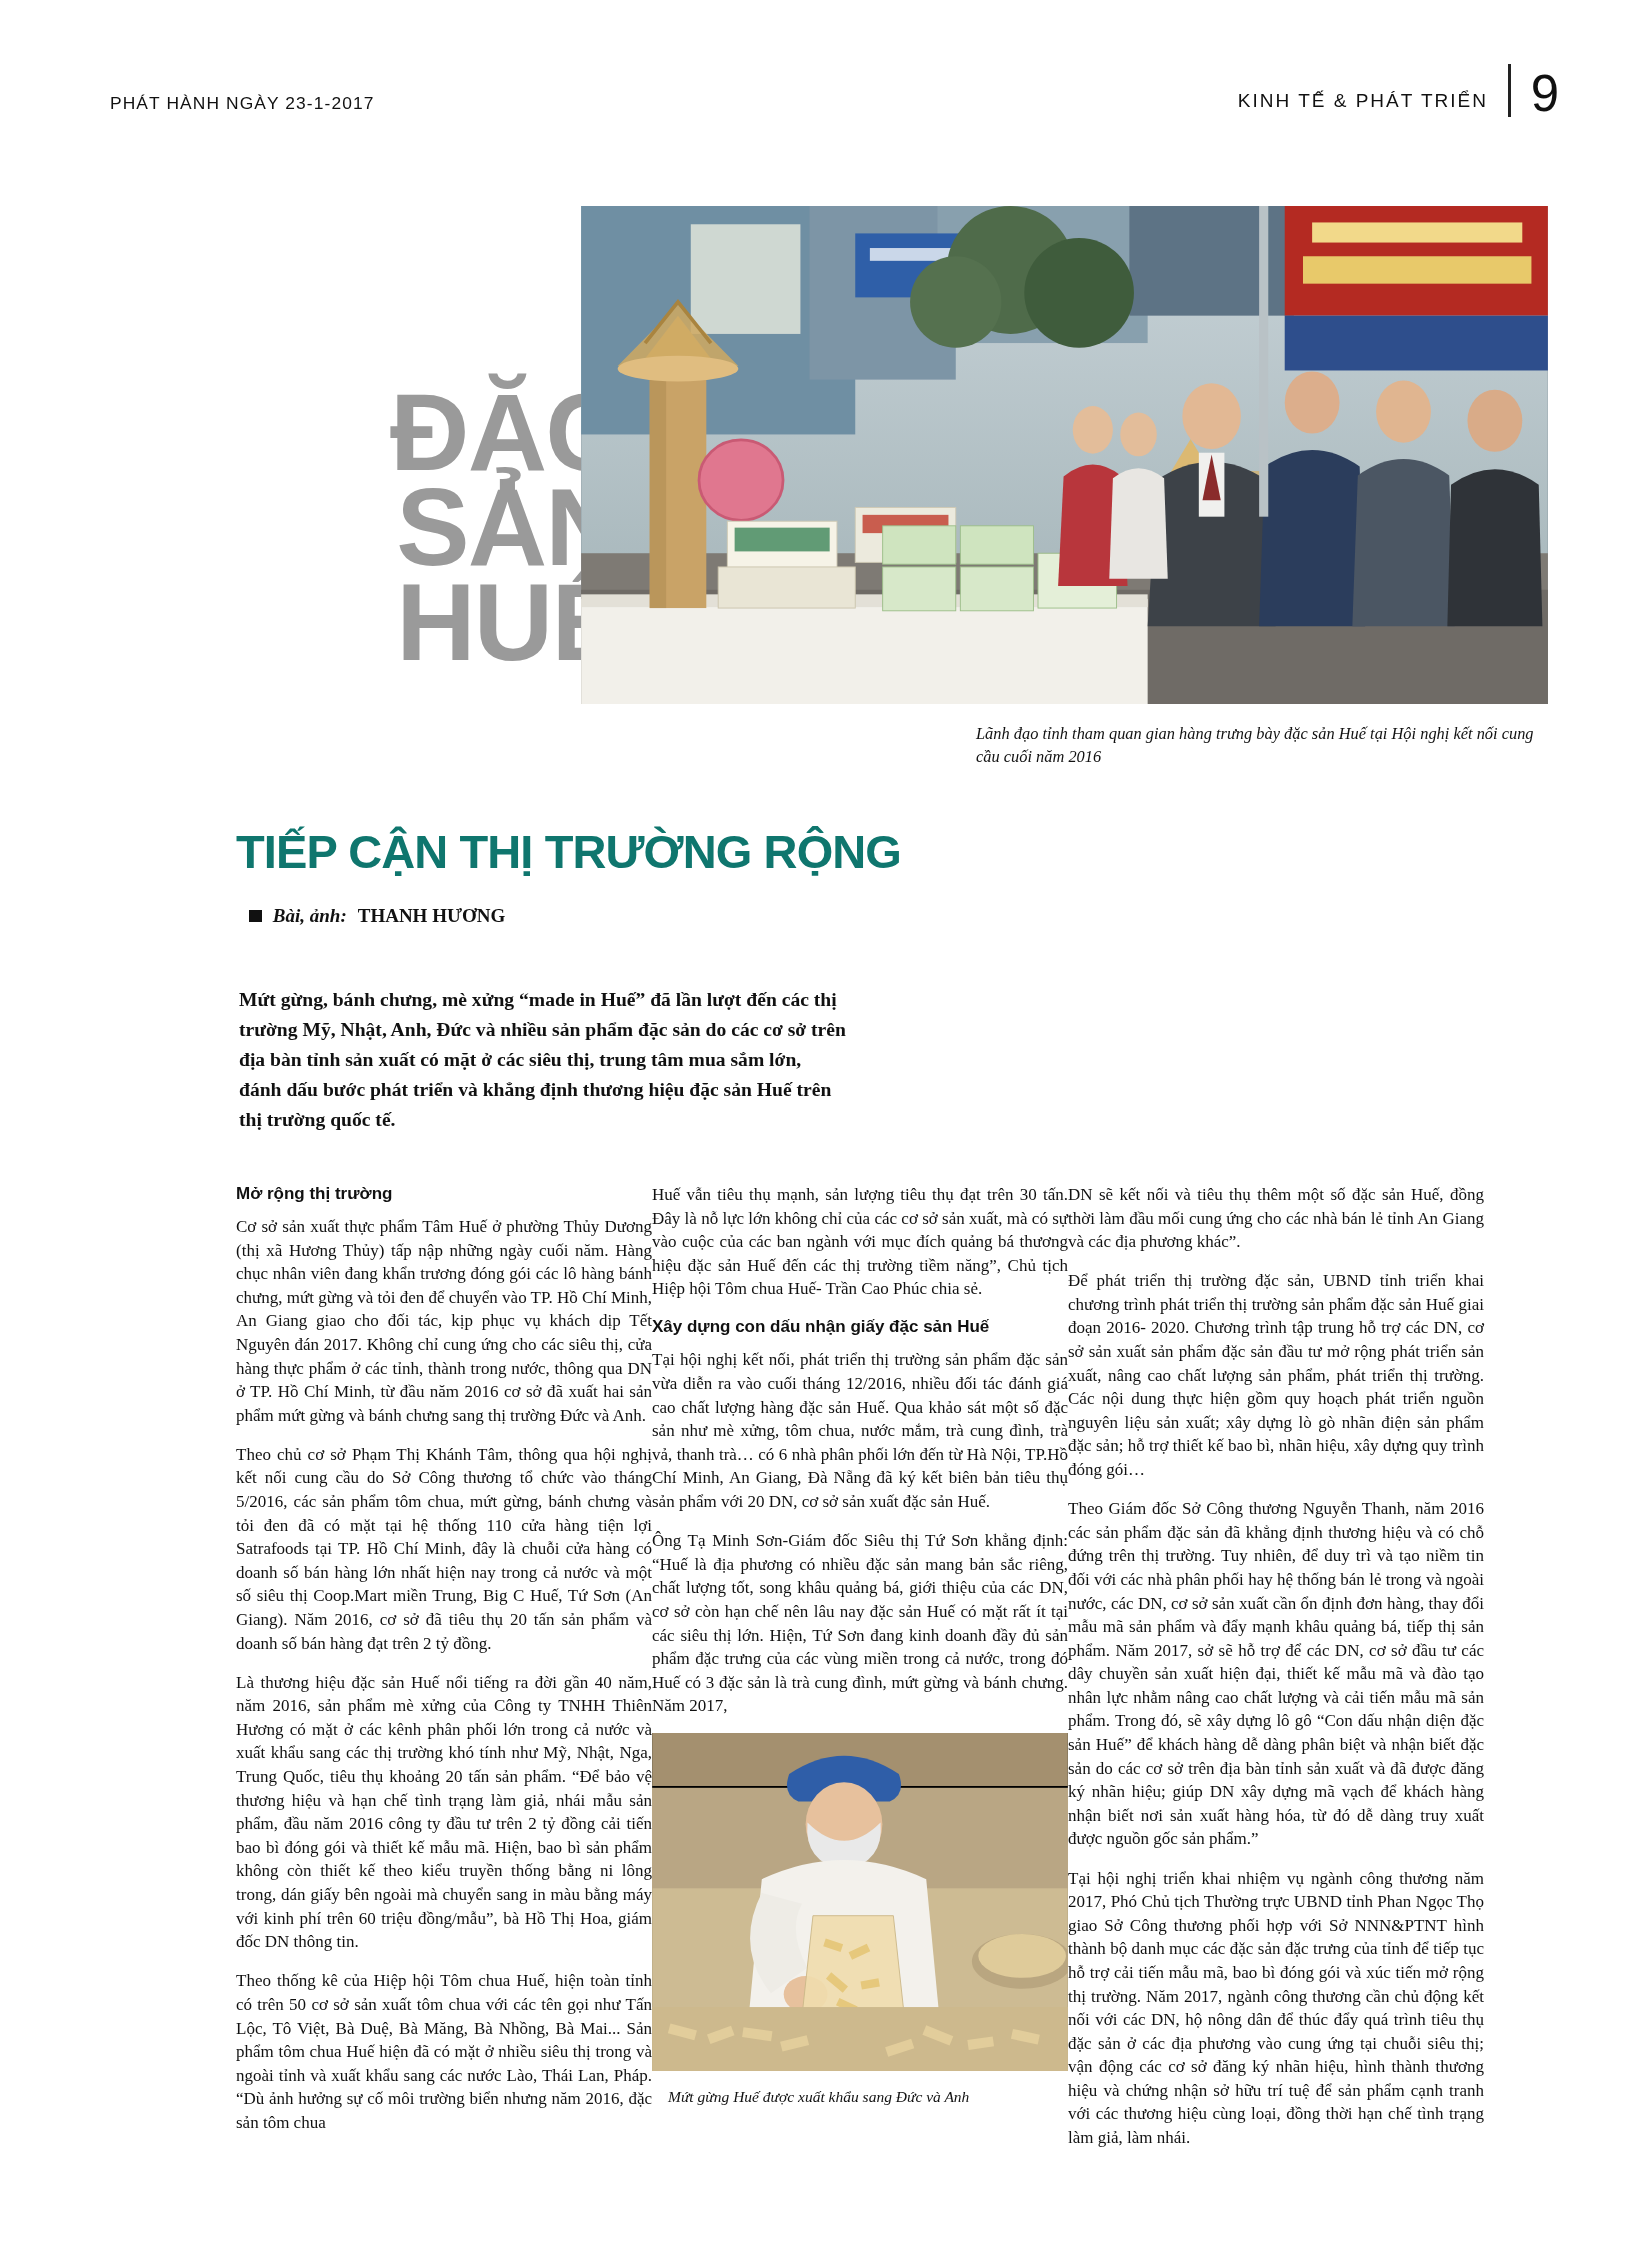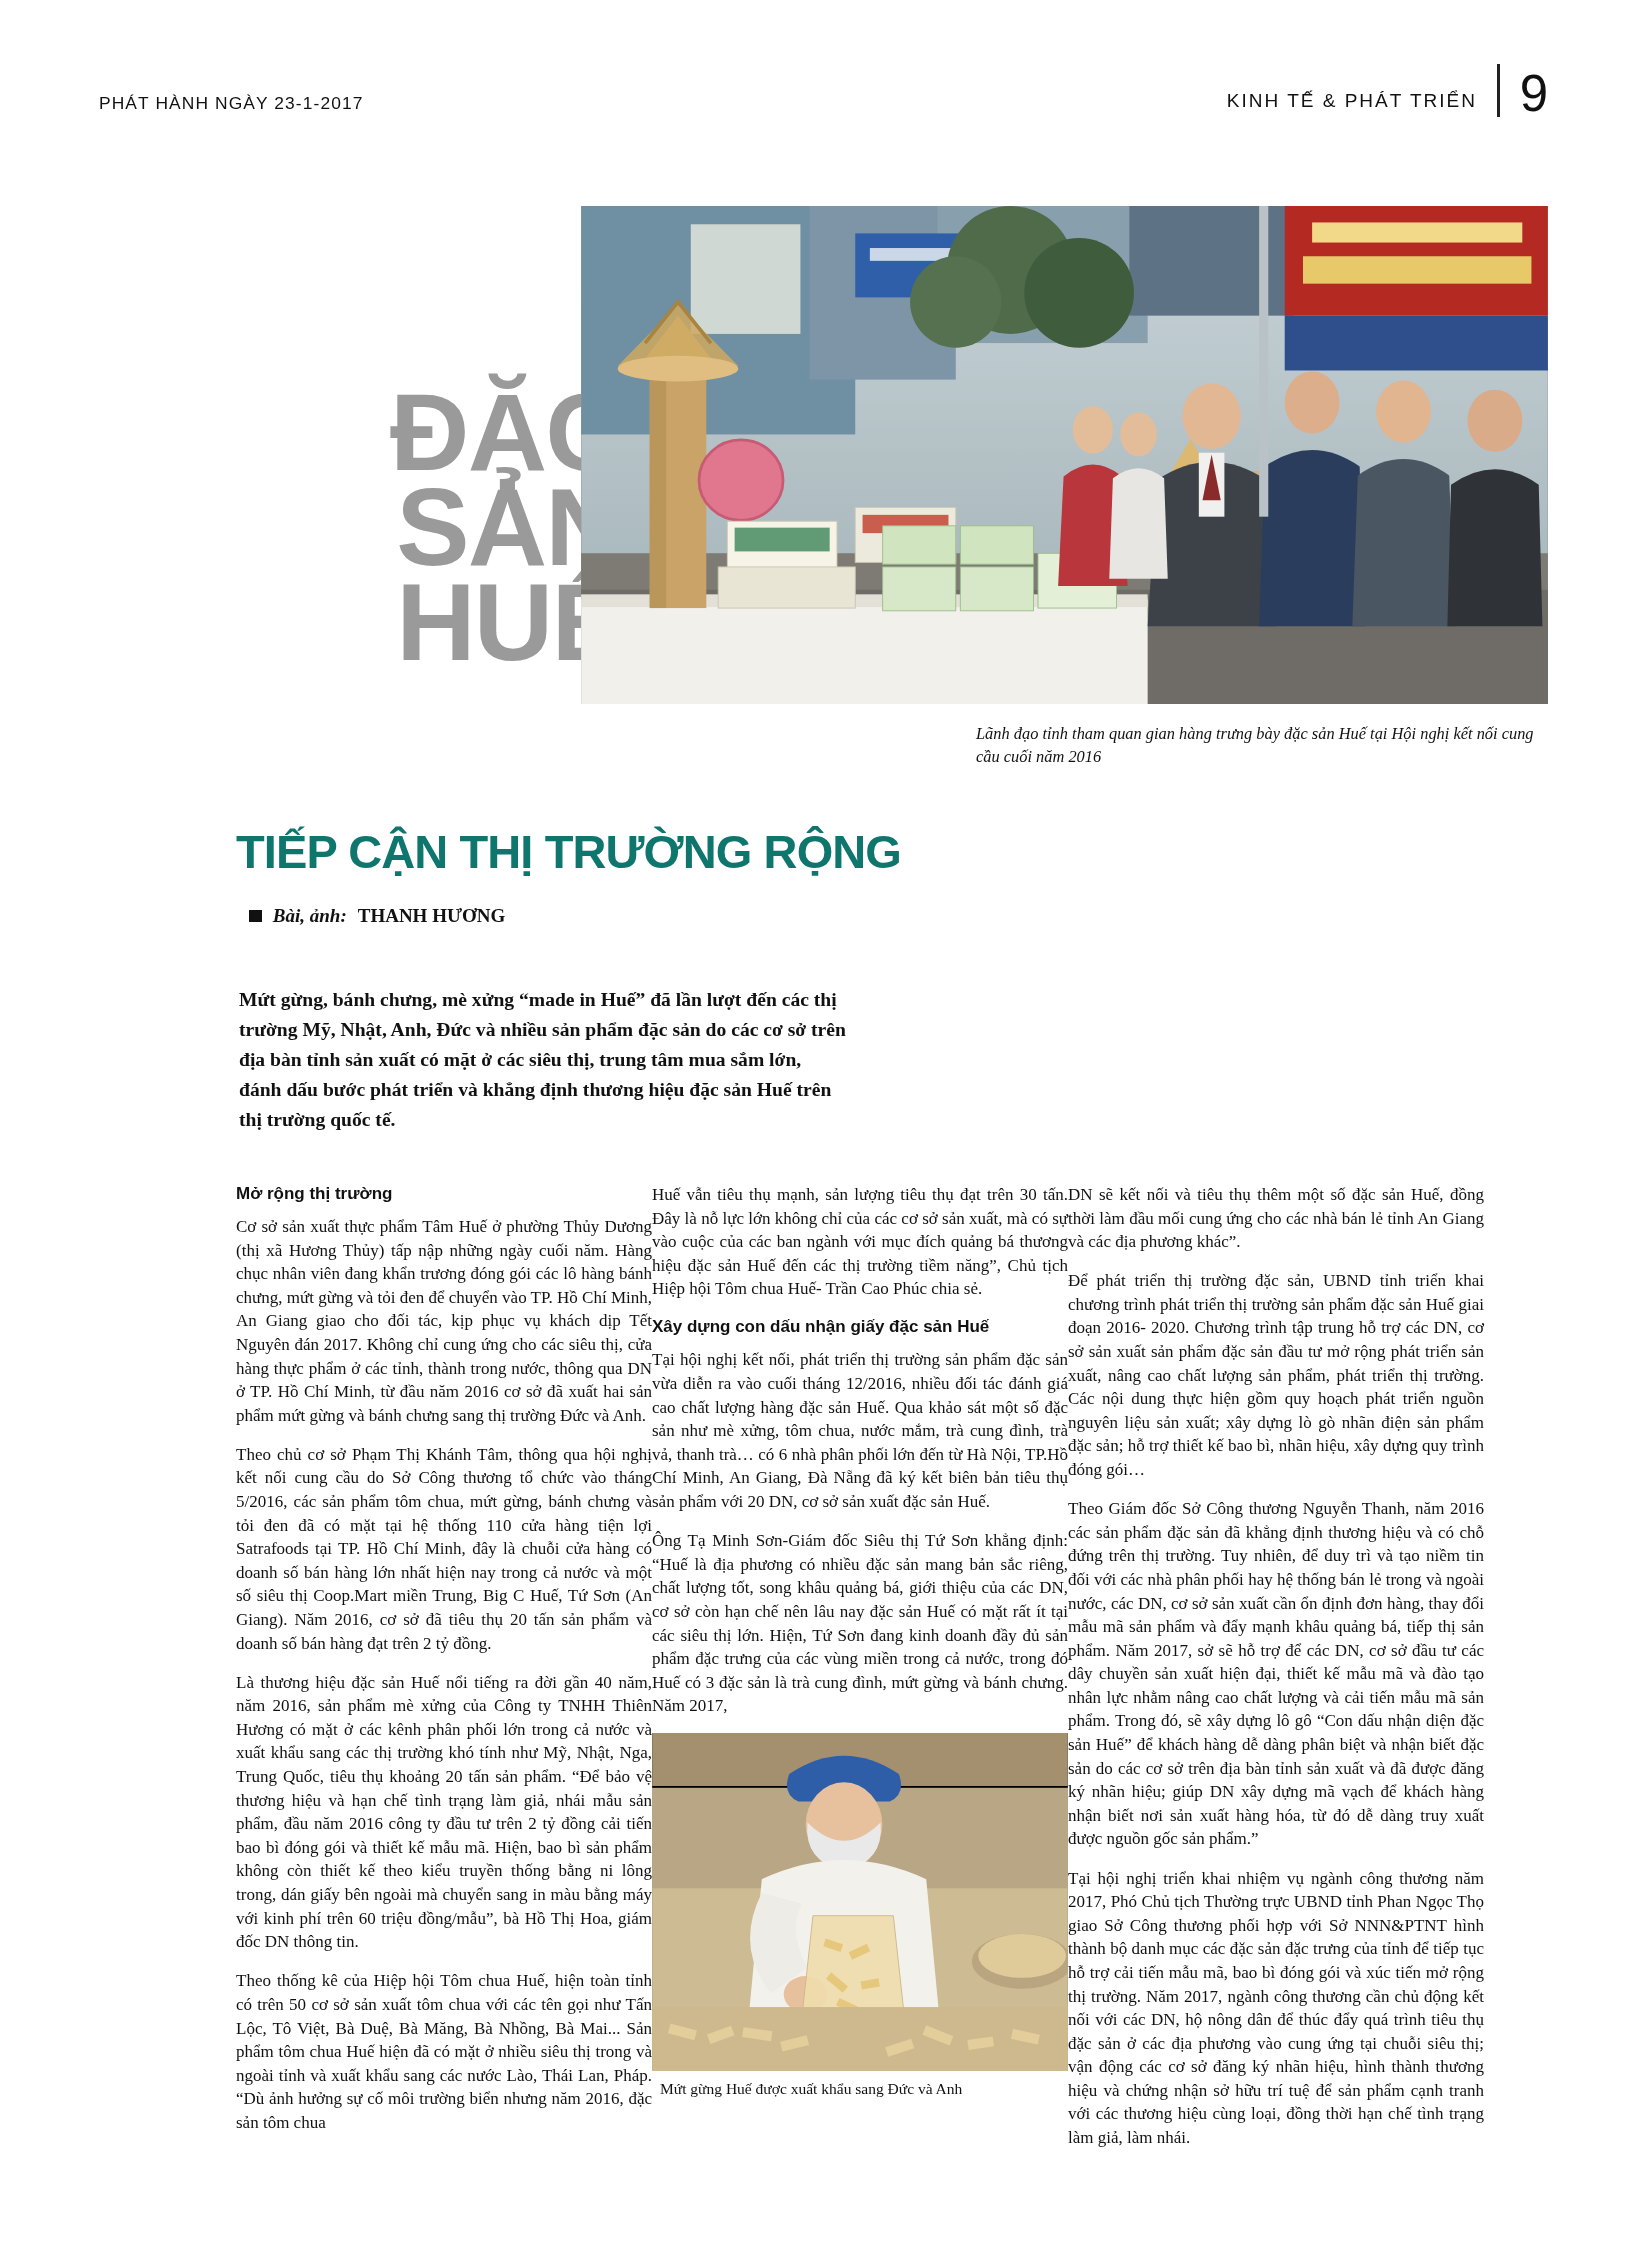--- a/index.html
+++ b/index.html
@@ -19,21 +19,21 @@
     position: absolute;
     left: 0; top: 0;
     width: 1647px;
     height: 2267px;
     padding: 0;
   }
 
   
   .masthead {
     position: absolute;
-    left: 99px;
+    left: 110px;
     top: 64px;
     width: 1449px;
     height: 55px;
     display: flex;
     align-items: flex-end;
     justify-content: space-between;
   }
   .issue-date {
     font-family: "Liberation Sans", sans-serif;
     font-size: 17.4px;
@@ -181,23 +181,24 @@
   }
   .inline-photo {
     width: 416px;
     height: 338px;
     margin: 5.5px 0 7.3px 0;
     overflow: hidden;
     background: #8a7f63;
   }
   .photo-caption {
     font-family: "Liberation Serif", serif;
+    font-style: italic;
     font-size: 15.5px;
     line-height: 20px;
-    margin: 8px;
+    margin: 16px;
     color: #111;
   }
 </style>
 </head>
 <body>
 
 <div class="page">
 
   <div class="masthead">
     <div class="issue-date">PHÁT HÀNH NGÀY 23-1-2017</div>

